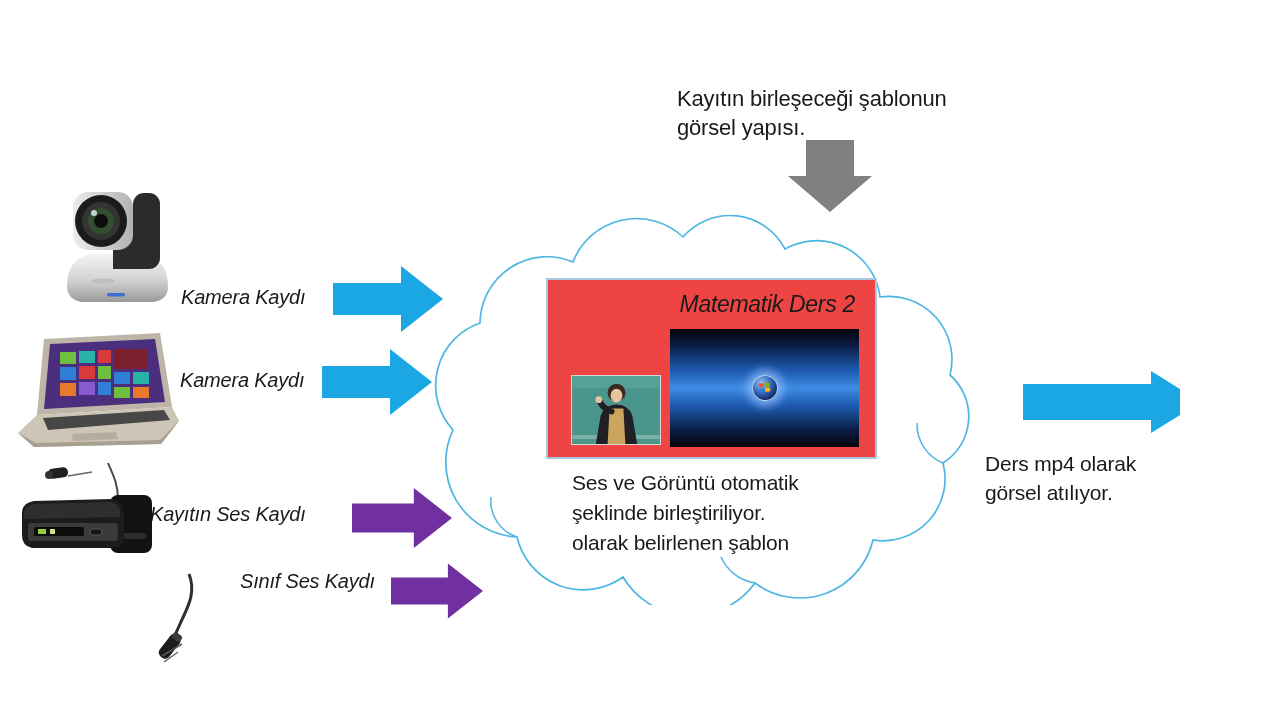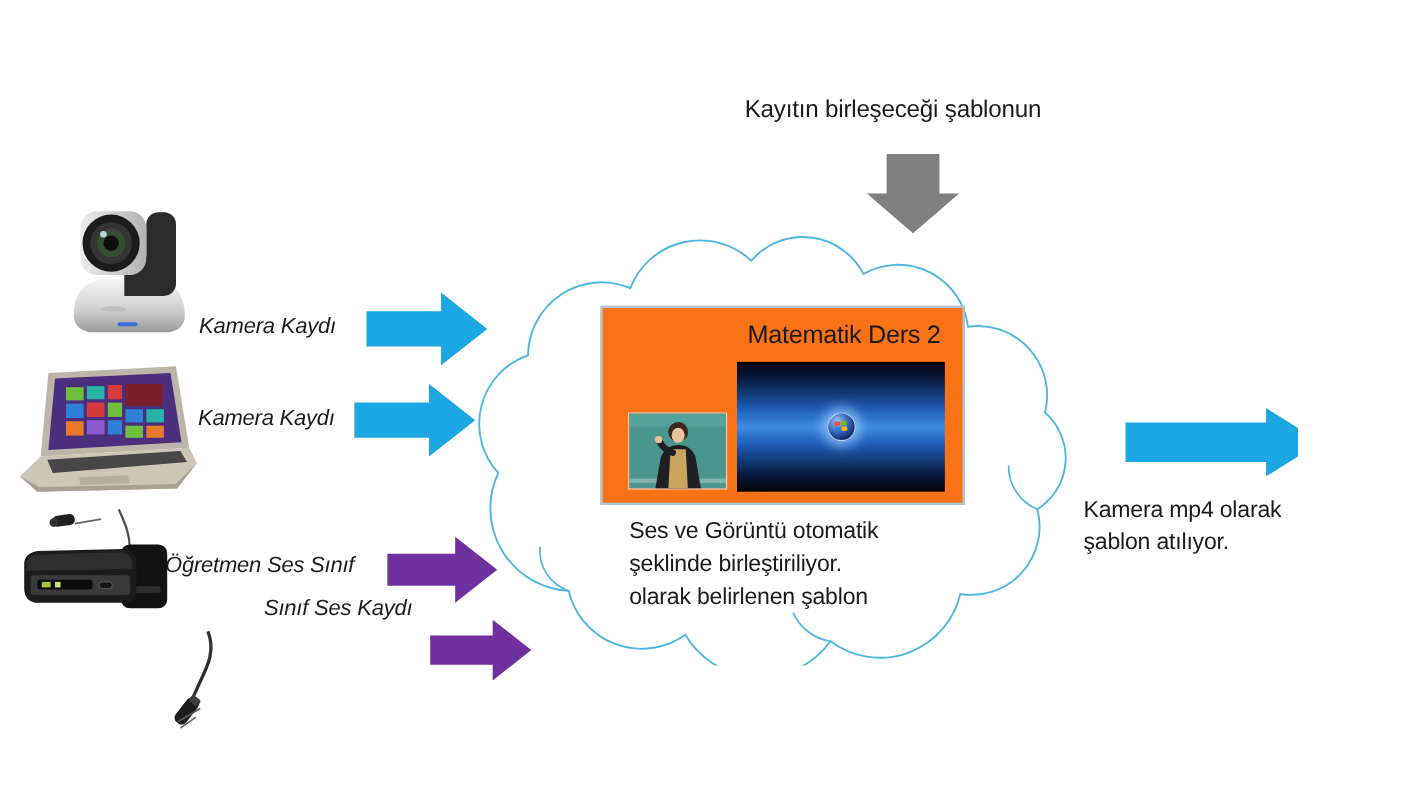--- a/index.html
+++ b/index.html
@@ -2,21 +2,21 @@
 <html><head>
 <meta charset="utf-8">
 <style>
   html,body{margin:0;padding:0;background:#fff;}
   .canvas{position:relative;width:1180px;height:720px;background:#ffffff;overflow:hidden;
           font-family:"Liberation Sans",sans-serif;color:#1a1a1a;}
   .abs{position:absolute;}
   .label{font-size:20px;white-space:nowrap;letter-spacing:-0.2px;font-style:italic;}
   .annotation{font-size:22px;line-height:29px;letter-spacing:-0.2px;}
   .caption{font-size:21px;line-height:30px;letter-spacing:-0.2px;}
-  .tbox{border:2px solid #a9c7df;background:#f97316;box-sizing:border-box;}
+  .tbox{border:2px solid #a9c7df;background:#ef4444;box-sizing:border-box;font-style:italic;}
   .tbox-title{position:absolute;top:11px;right:20px;font-size:23px;letter-spacing:-0.3px;}
   .thumb-teacher{position:absolute;left:23px;top:95px;width:90px;height:70px;border:1px solid #d8d8d8;box-sizing:border-box;}
   .wallpaper{position:absolute;left:122px;top:49px;width:189px;height:118px;
     background:linear-gradient(180deg,#020308 0%,#0a1d44 14%,#1e5cb4 36%,#3f8ce4 50%,#1e5cb4 64%,#0a1d44 86%,#020308 100%);}
   .orb{position:absolute;left:50%;top:50%;width:26px;height:26px;margin:-13px 0 0 -13px;border-radius:50%;
     background:radial-gradient(circle at 35% 30%,#9cc4ee 0%,#3a6cc0 40%,#122a66 75%,#0a1838 100%);
     border:1px solid rgba(205,230,255,.85);box-shadow:0 0 10px 5px rgba(150,195,255,.75);box-sizing:border-box;}
   .flag{position:absolute;left:50%;top:50%;width:11px;height:10px;margin:-5px 0 0 -5.5px;transform:rotate(-6deg);}
   .flag i{position:absolute;width:5px;height:4px;border-radius:1px;}
   .flag .f1{left:0;top:0;background:#e8503a;}
@@ -25,20 +25,21 @@
   .flag .f4{left:6px;top:5px;background:#ffb900;}
   svg{display:block;}
 </style>
 </head>
 <body>
 
 <div class="canvas">
 
   <div class="abs annotation" style="left:677px;top:84px;width:310px;">
     <div>Kayıtın birleşeceği şablonun</div>
+    <div>görsel yapısı.</div>
   </div>
 
   <svg class="abs" style="left:788px;top:140px;" width="84" height="72" viewBox="0 0 84 72">
     <polygon points="18,0 66,0 66,36 84,36 42,72 0,36 18,36" fill="#808080"></polygon>
   </svg>
 
   <svg class="abs" style="left:55px;top:165px;" width="125" height="142" viewBox="0 0 125 142">
     <defs>
       <linearGradient id="camBase" x1="0" y1="0" x2="0" y2="1">
         <stop offset="0" stop-color="#f4f4f4"></stop>
@@ -109,37 +110,37 @@
     <rect x="96" y="78" width="30" height="6" rx="2" fill="#2c2c2c"></rect>
     <path d="M 2 58 Q 2 48 14 46 L 92 44 Q 104 46 104 58 L 104 82 Q 104 92 92 93 L 12 93 Q 2 91 2 80 Z" fill="#1c1c1c"></path>
     <path d="M 4 56 Q 6 50 16 49 L 90 47 Q 99 49 100 55 L 100 62 L 4 64 Z" fill="#2e2e2e"></path>
     <rect x="8" y="68" width="90" height="18" rx="3" fill="#3a3a3a"></rect>
     <rect x="14" y="72" width="50" height="9" rx="2" fill="#0c0c0c"></rect>
     <rect x="18" y="74" width="8" height="5" fill="#9acb3a"></rect>
     <rect x="30" y="74" width="5" height="5" fill="#cfe08a"></rect>
     <rect x="70" y="74" width="12" height="6" rx="3" fill="#141414" stroke="#555" stroke-width="1"></rect>
   </svg>
 
-  <div class="abs label" style="left:150px;top:503px;">Öğretmen Ses Sınıf</div>
+  <div class="abs label" style="left:150px;top:503px;">Kayıtın Ses Kaydı</div>
 
   <svg class="abs" style="left:352px;top:486px;" width="100" height="64" viewBox="0 0 110 66">
     <polygon points="0,17 68,17 68,0 110,33 68,66 68,49 0,49" fill="#7030a0"></polygon>
   </svg>
 
   <svg class="abs" style="left:148px;top:572px;" width="70" height="100" viewBox="0 0 70 100">
     <path d="M 41 2 C 49 22 38 38 32 52 C 29 59 27 62 26 66" stroke="#2f2f2f" stroke-width="3" fill="none"></path>
     <g transform="rotate(38 22 74)">
       <rect x="16" y="61" width="12" height="27" rx="5" fill="#1d1d1d"></rect>
       <rect x="17" y="59" width="10" height="7" rx="2.5" fill="#3c3c3c"></rect>
     </g>
     <path d="M 14 84 L 34 72" stroke="#5a5a5a" stroke-width="1.6" fill="none"></path>
     <path d="M 16 90 L 30 80" stroke="#5a5a5a" stroke-width="1.3" fill="none"></path>
   </svg>
 
-  <div class="abs label" style="left:240px;top:542px;">Sınıf Ses Kaydı</div>
+  <div class="abs label" style="left:240px;top:570px;">Sınıf Ses Kaydı</div>
 
   <svg class="abs" style="left:391px;top:560px;" width="92" height="62" viewBox="0 0 110 66">
     <polygon points="0,17 68,17 68,0 110,33 68,66 68,49 0,49" fill="#7030a0"></polygon>
   </svg>
 
   <svg class="abs" style="left:425px;top:205px;" width="565" height="400" viewBox="0 0 565 400">
     <path d="M 28 225 A 66 66 0 0 1 55 118 A 67 67 0 0 1 148 57 A 68 68 0 0 1 258 32 A 62 62 0 0 1 360 44 A 64 64 0 0 1 455 92 A 63 63 0 0 1 525 170 A 55 55 0 0 1 518 258 A 62 62 0 0 1 448 335 A 75 75 0 0 1 330 378 A 79 79 0 0 1 198 372 A 68 68 0 0 1 92 332 A 75 75 0 0 1 28 225 Z" fill="#ffffff" stroke-width="1.7" stroke="#4db6e2"></path>
     <path d="M 92 332 A 38 38 0 0 1 66 292" fill="none" stroke-width="1.5" stroke="#4db6e2"></path>
     <path d="M 330 378 A 45 45 0 0 1 296 352" fill="none" stroke-width="1.5" stroke="#4db6e2"></path>
     <path d="M 518 258 A 42 42 0 0 1 492 218" fill="none" stroke-width="1.5" stroke="#4db6e2"></path>
@@ -178,17 +179,17 @@
     <div>Ses ve Görüntü otomatik</div>
     <div>şeklinde birleştiriliyor.</div>
     <div>olarak belirlenen şablon</div>
   </div>
 
   <svg class="abs" style="left:1023px;top:371px;" width="178" height="62" viewBox="0 0 178 62">
     <polygon points="0,13 128,13 128,0 178,31 128,62 128,49 0,49" fill="#1ba7e3"></polygon>
   </svg>
 
   <div class="abs caption" style="left:985px;top:449px;width:255px;line-height:29px;">
-    <div>Kamera mp4 olarak</div>
-    <div>şablon atılıyor.</div>
+    <div>Ders mp4 olarak</div>
+    <div>görsel atılıyor.</div>
   </div>
 
 </div>
 
 </body></html>

